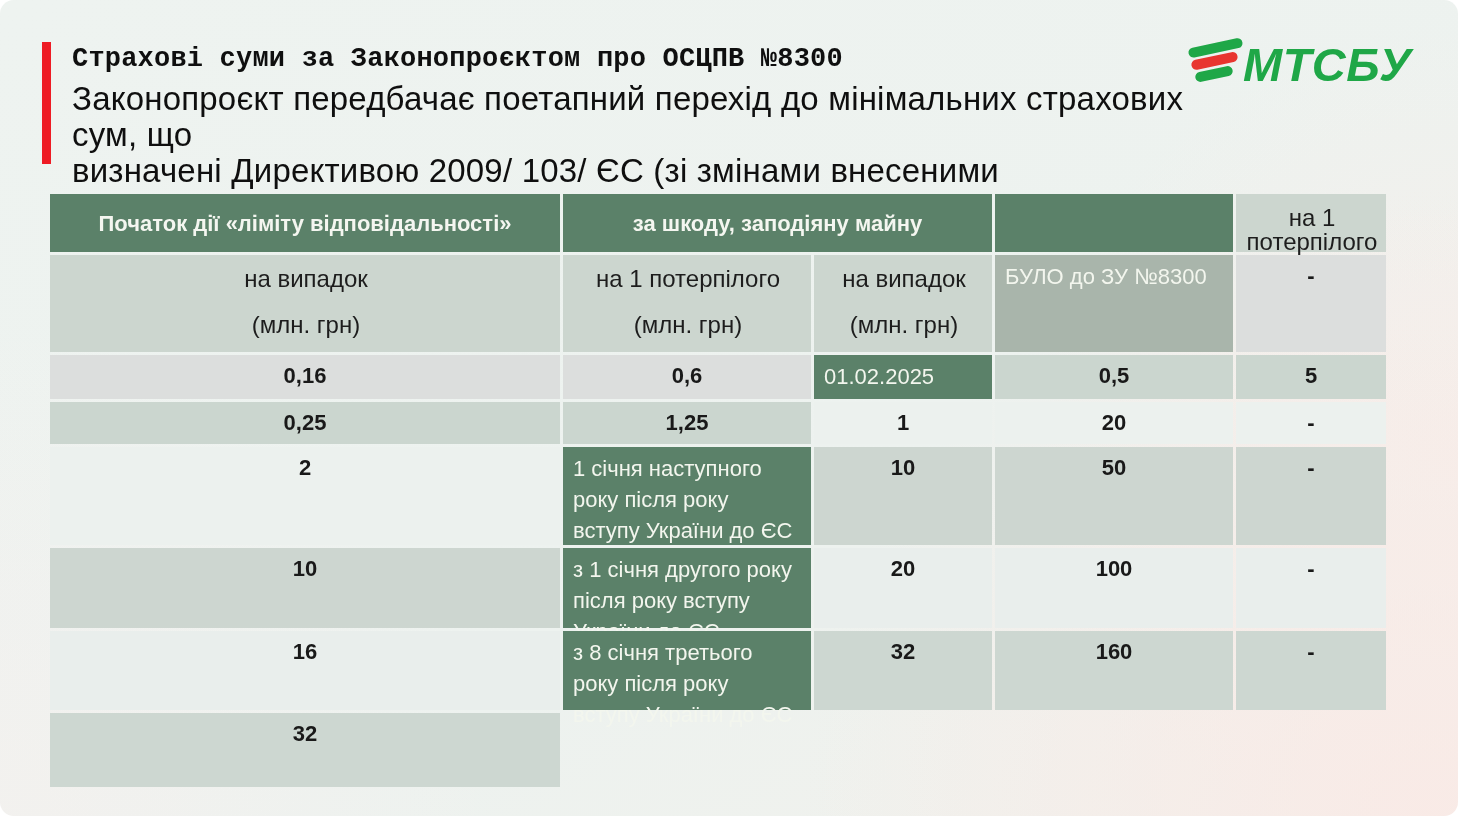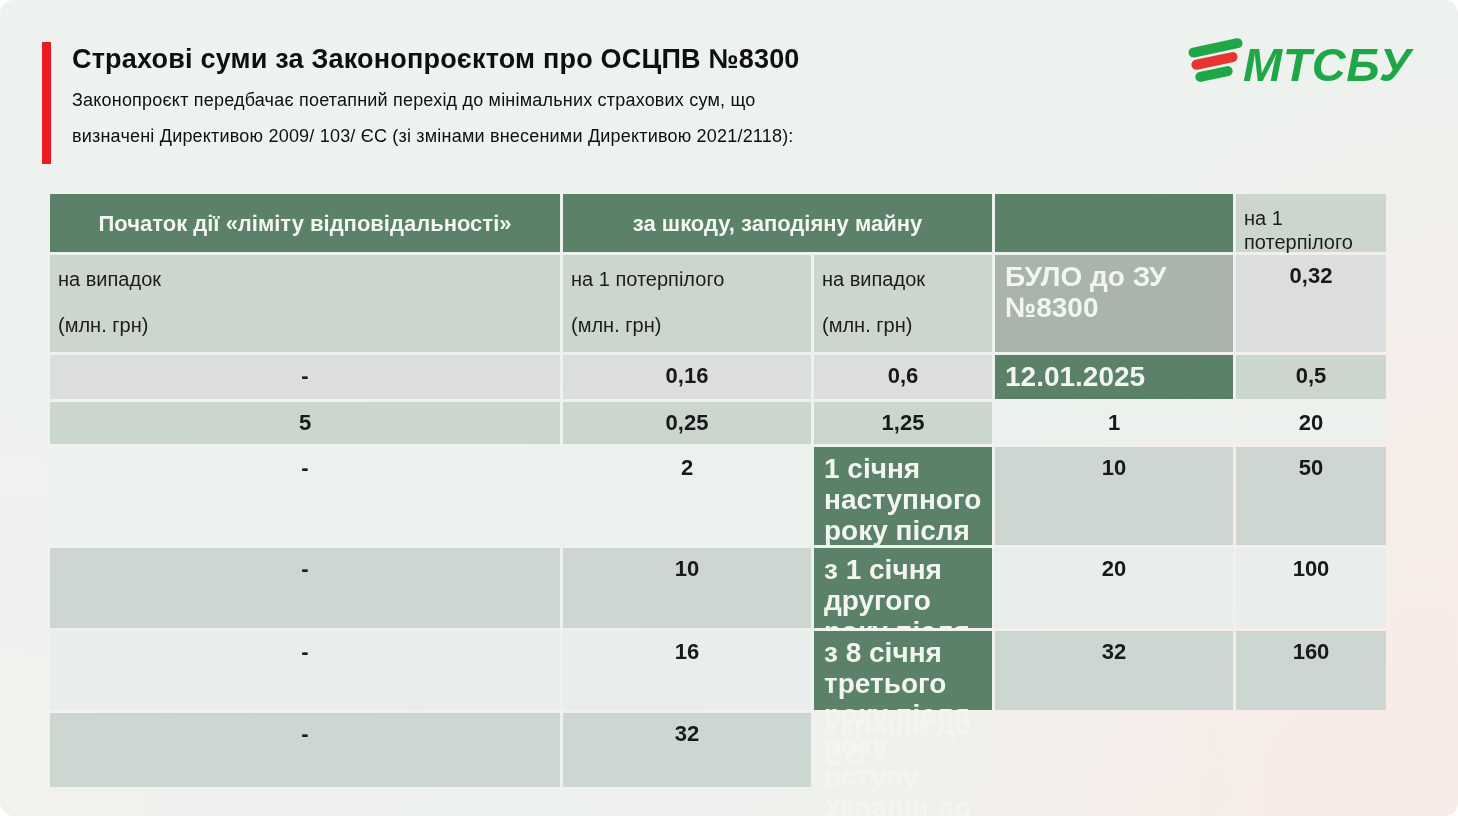--- a/index.html
+++ b/index.html
@@ -7,40 +7,40 @@
   .slide{
     position:absolute;left:0;top:0;width:1458px;height:816px;border-radius:14px;
     background:
       radial-gradient(circle at 98% 100%, rgba(249,234,230,.95) 0%, rgba(249,234,230,0) 38%),
       radial-gradient(circle at 100% 55%, rgba(247,238,234,.8) 0%, rgba(247,238,234,0) 28%),
       radial-gradient(circle at 0% 100%, rgba(247,240,238,.55) 0%, rgba(247,240,238,0) 30%),
       linear-gradient(150deg,#eef3f0 0%,#edf2ef 60%,#f2f1ec 100%);
   }
   .accent-bar{position:absolute;left:42px;top:42px;width:9px;height:122px;background:#ee1b24;}
   .titleblock{position:absolute;left:72px;top:44px;width:1120px;color:#0f0f0f;}
-  .page-title{font-size:27px;font-weight:bold;margin:0 0 7px 0;letter-spacing:.2px;}
-  .page-subtitle{font-size:18px;font-weight:normal;line-height:36px;letter-spacing:.2px;}
+  .page-title{font-size:27px;font-weight:bold;margin:0 0 7px 0;letter-spacing:.2px;font-family:Liberation Mono, monospace;}
+  .page-subtitle{font-size:33px;font-weight:normal;line-height:36px;letter-spacing:.2px;}
   .logo{position:absolute;left:1186px;top:34px;text-align:center;}
 
   .tbl{
     position:absolute;left:50px;top:194px;
     display:grid;
     grid-template-columns:510px 248px 178px 238px 150px;
     grid-template-rows:58px 97px 44px 42px 98px 80px 79px 74px;
     gap:3px;
   }
   .cell{box-sizing:border-box;}
   .h1{background:#5b8169;color:#f4f6f0;font-weight:bold;font-size:22px;
       display:flex;align-items:center;justify-content:center;text-align:center;
       white-space:pre-line;line-height:29px;padding:4px 10px;}
   .span2{grid-column:span 2;}
-  .h2{background:#ccd6cf;color:#1d1d1d;font-size:20px;padding:12px 6px 0 8px;line-height:24px;}
+  .h2{background:#ccd6cf;color:#1d1d1d;font-size:24px;padding:12px 6px 0 8px;line-height:24px;text-align:center;}
   .h2 .sub-line2{margin-top:22px;}
   .h2green{background:#5b8169;}
-  .lbl{background:#5b8169;color:#f3f6ee;font-weight:bold;font-size:28px;
+  .lbl{background:#5b8169;color:#f3f6ee;font-weight:normal;font-size:22px;
        padding:6px 16px 0 10px;white-space:pre-line;line-height:31px;}
   .lbl-light{background:#a9b5ab;}
   .val{font-weight:bold;font-size:22px;color:#191919;text-align:center;padding-top:8px;}
   .bg-r1{background:#dcdedd;}
   .bg-r2{background:#cbd6cf;}
   .bg-r3{background:#ecf1ee;}
   .bg-r4{background:#cdd6d0;}
   .bg-r5{background:#e9eeec;}
   .bg-r6{background:#cdd7d1;}
 </style>
@@ -85,26 +85,25 @@
     <div class="cell h2">
       <div>на 1 потерпілого</div>
       <div class="sub-line2">(млн. грн)</div>
     </div>
     <div class="cell h2">
       <div>на випадок</div>
       <div class="sub-line2">(млн. грн)</div>
     </div>
 
     <div class="cell lbl lbl-light">БУЛО до ЗУ №8300</div>
-    <div class="cell val bg-r1">0,32</div>
     <div class="cell val bg-r1">-</div>
     <div class="cell val bg-r1">0,16</div>
     <div class="cell val bg-r1">0,6</div>
 
-    <div class="cell lbl">12.01.2025</div>
+    <div class="cell lbl">01.02.2025</div>
     <div class="cell val bg-r2">0,5</div>
     <div class="cell val bg-r2">5</div>
     <div class="cell val bg-r2">0,25</div>
     <div class="cell val bg-r2">1,25</div>
 
     <div class="cell val bg-r3">1</div>
     <div class="cell val bg-r3">20</div>
     <div class="cell val bg-r3">-</div>
     <div class="cell val bg-r3">2</div>
 

